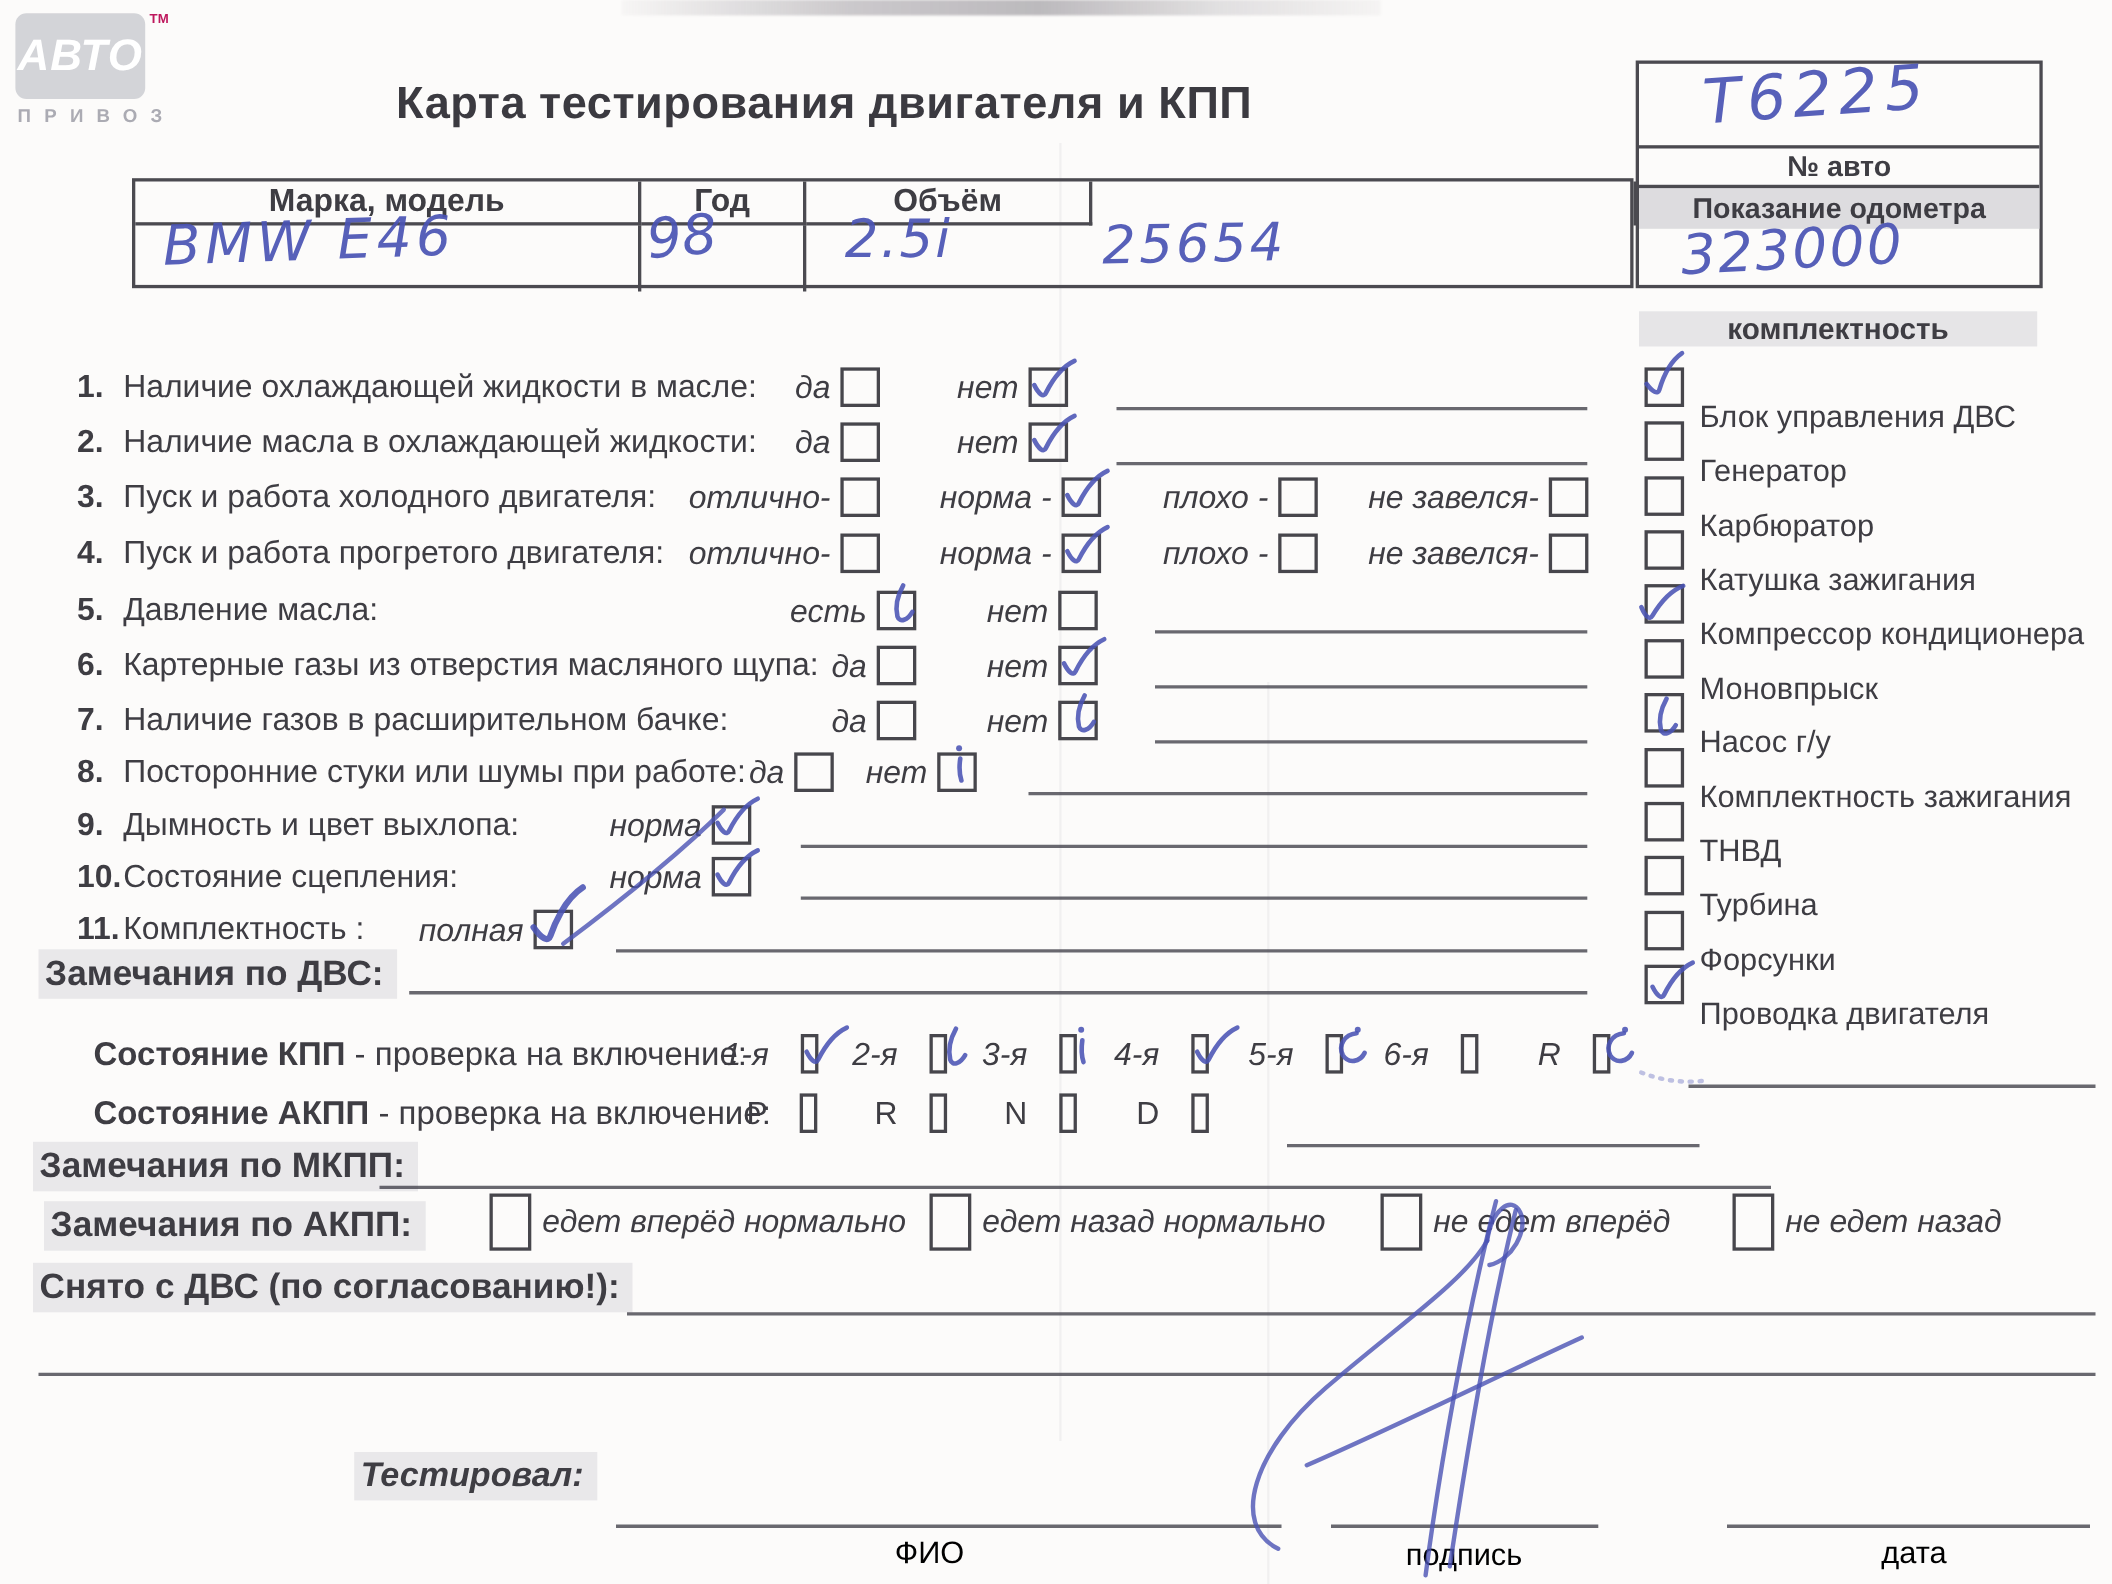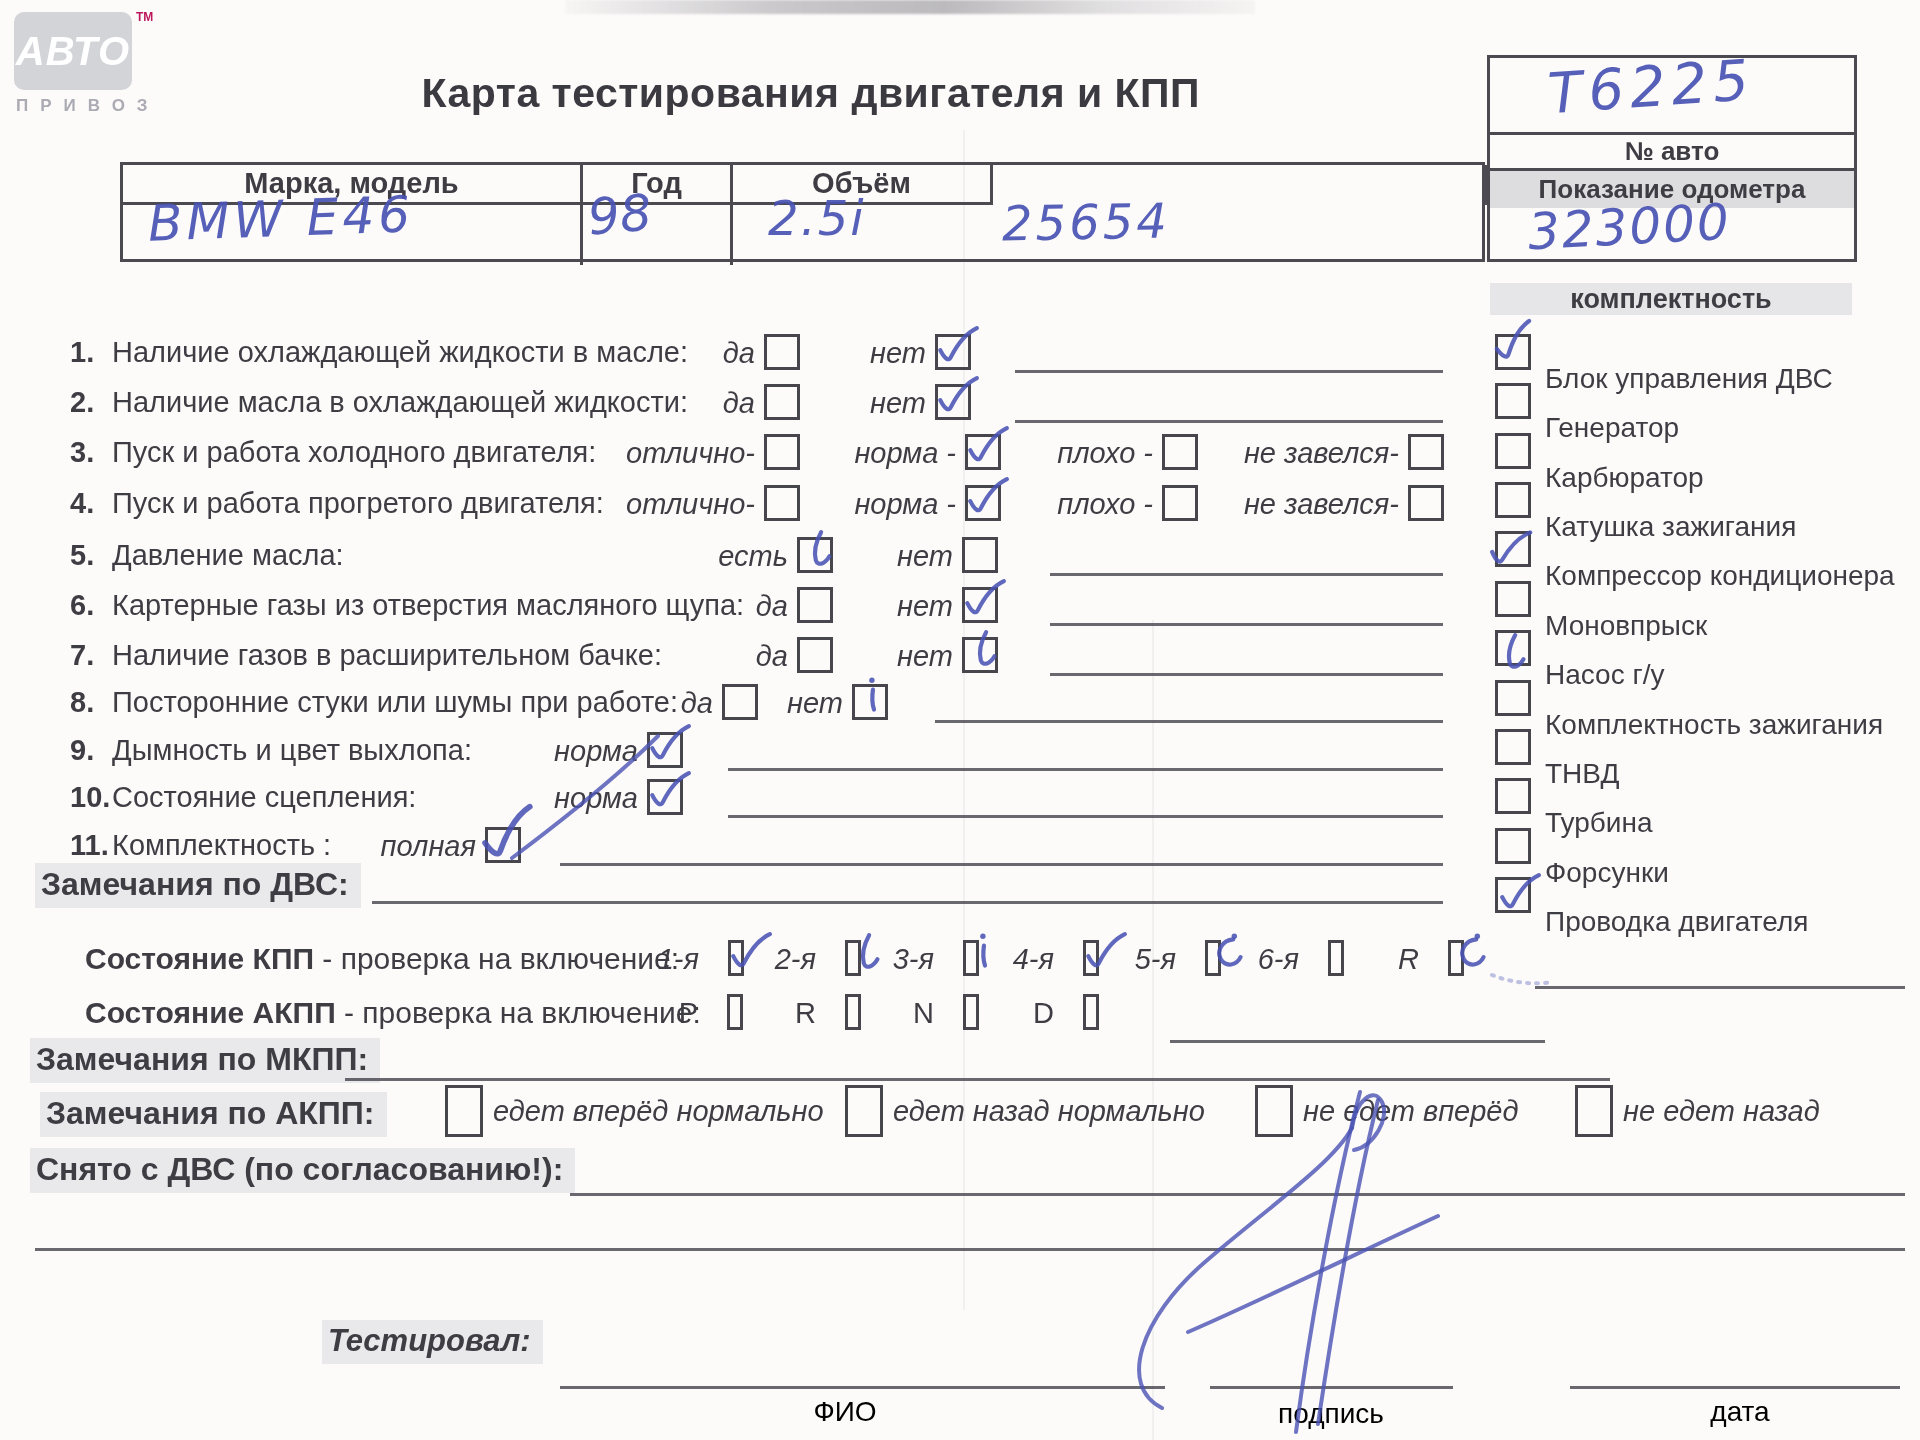--- a/index.html
+++ b/index.html
@@ -12,21 +12,21 @@
   .vline{position:absolute;width:2px;background:rgba(100,100,118,.07);}
   .v1{left:963px;top:130px;height:1180px;}
   .v2{left:1152px;top:620px;height:820px;}
   
   .logo-box{position:absolute;left:14px;top:12px;width:118px;height:78px;background:#d3d4d8;
     border-radius:10px;display:flex;align-items:center;justify-content:center;}
   .logo-brand{color:#ffffff;font-weight:bold;font-style:italic;font-size:40px;letter-spacing:1px;}
   .logo-tm{position:absolute;left:136px;top:10px;font-size:12px;color:#be185d;font-weight:bold;}
   .logo-sub{position:absolute;left:16px;top:96px;font-size:17px;font-weight:bold;color:#ababb3;letter-spacing:12px;}
   
-  .title{position:absolute;left:360px;top:70px;width:840px;text-align:right;
+  .title{position:absolute;left:360px;top:70px;width:840px;text-align:left;
     font-size:41px;font-weight:bold;letter-spacing:.5px;color:#3b3a40;}
   
   .vtable{position:absolute;left:120px;top:162px;width:1365px;height:100px;display:grid;
     grid-template-columns:460px 150px 260px 495px;grid-template-rows:40px 60px;
     border:3px solid #4b4a50;box-sizing:border-box;}
   .vtable .c{border-right:3px solid #4b4a50;display:flex;align-items:center;justify-content:center;
     font-weight:bold;font-size:29px;}
   .vtable .hd{border-bottom:3px solid #4b4a50;}
   .vtable .last{border-right:none;}
   .carbox{position:absolute;left:1487px;top:55px;width:370px;height:207px;border:3px solid #4b4a50;

